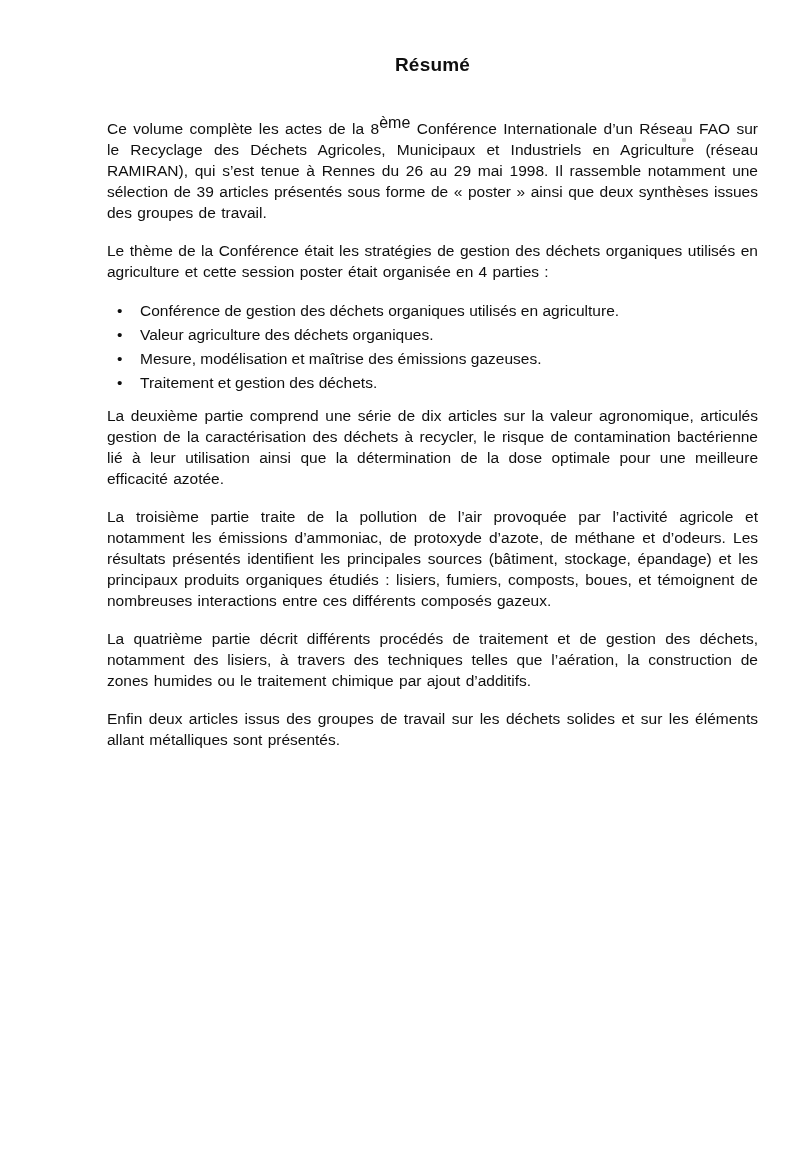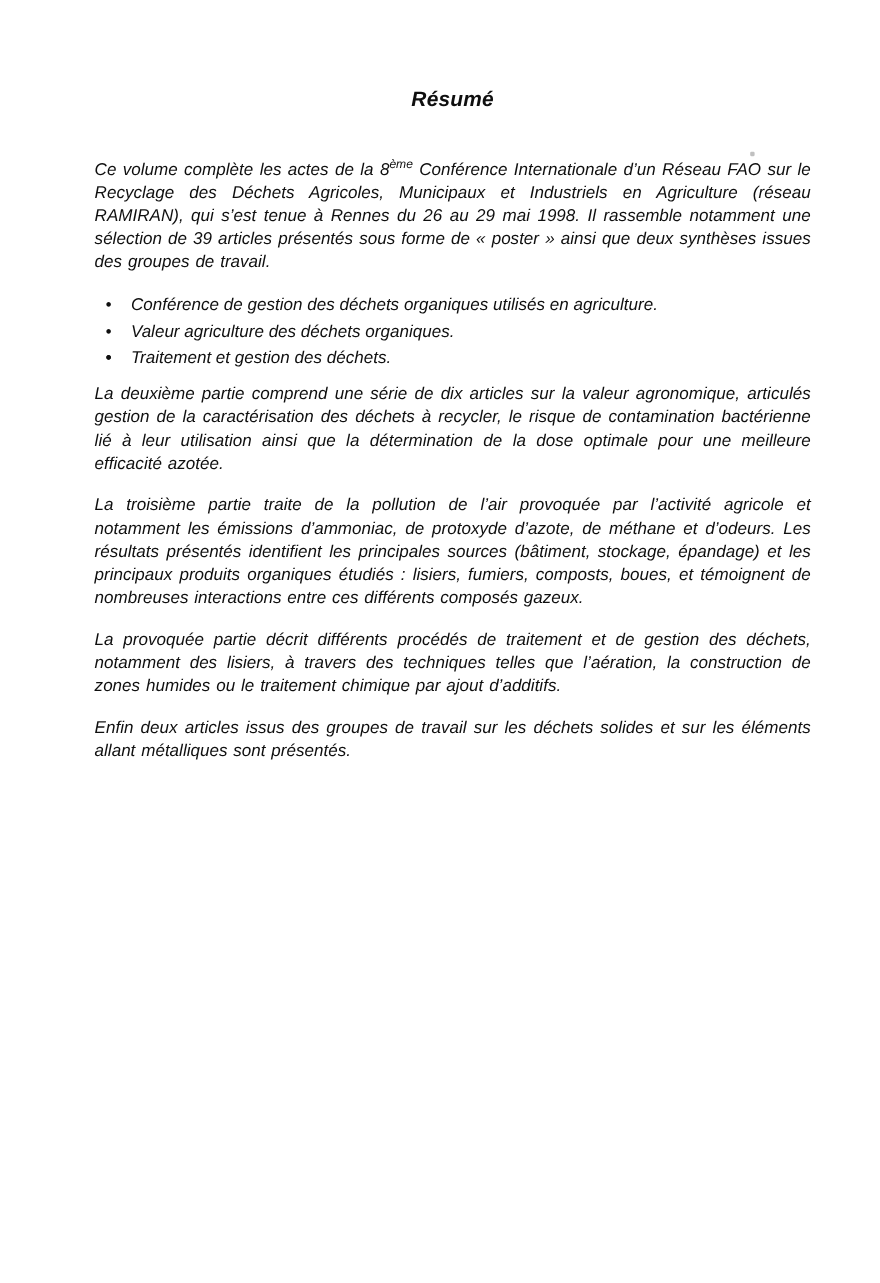--- a/index.html
+++ b/index.html
@@ -12,43 +12,42 @@
     width: 800px;
     height: 1166px;
     background: #ffffff;
     overflow: hidden;
     font-family: "Liberation Sans", sans-serif;
     color: #0f0f0f;
     -webkit-font-smoothing: antialiased;
   }
   .content {
     position: absolute;
-    left: 86px;
+    left: 107px;
     top: 0;
     width: 651px;
-    padding-top: 78px;
-    font-style: italic;
+    padding-top: 52px;
   }
   .doc-title {
     font-size: 19px;
     line-height: 26px;
     font-weight: bold;
     text-align: center;
     margin: 0 0 40px 0;
     letter-spacing: 0.2px;
   }
   p.para {
     font-size: 15.5px;
     line-height: 21px;
     text-align: justify;
     margin: 0 0 17px 0;
     word-spacing: 1px;
   }
   p.para sup {
-    font-size: 11px;
+    font-size: 16px;
     line-height: 0;
     vertical-align: super;
   }
   ul.bullet-list {
     list-style: none;
     margin: 2px 0 10px 0;
     padding: 0;
   }
   ul.bullet-list li {
     position: relative;
@@ -77,31 +76,32 @@
 
 <div class="page">
   <div class="scan-artifact"></div>
 
   <div class="content">
 
     <h1 class="doc-title">Résumé</h1>
 
     <p class="para"><span>Ce volume complète les actes de la 8</span><sup>ème</sup><span> Conférence Internationale d’un Réseau FAO sur le Recyclage des Déchets Agricoles, Municipaux et Industriels en Agriculture (réseau RAMIRAN), qui s’est tenue à Rennes du 26 au 29 mai 1998. Il rassemble notamment une sélection de 39 articles présentés sous forme de « poster » ainsi que deux synthèses issues des groupes de travail.</span></p>
 
+    <p class="para">Le thème de la Conférence était les stratégies de gestion des déchets organiques utilisés en agriculture et cette session poster était organisée en 4 parties :</p>
 
     <ul class="bullet-list">
       <li><span class="bullet-glyph">•</span><span>Conférence de gestion des déchets organiques utilisés en agriculture.</span></li>
       <li><span class="bullet-glyph">•</span><span>Valeur agriculture des déchets organiques.</span></li>
-      <li><span class="bullet-glyph">•</span></li>
+      <li><span class="bullet-glyph">•</span><span>Mesure, modélisation et maîtrise des émissions gazeuses.</span></li>
       <li><span class="bullet-glyph">•</span><span>Traitement et gestion des déchets.</span></li>
     </ul>
 
 
     <p class="para">La deuxième partie comprend une série de dix articles sur la valeur agronomique, articulés gestion de la caractérisation des déchets à recycler, le risque de contamination bactérienne lié à leur utilisation ainsi que la détermination de la dose optimale pour une meilleure efficacité azotée.</p>
 
     <p class="para">La troisième partie traite de la pollution de l’air provoquée par l’activité agricole et notamment les émissions d’ammoniac, de protoxyde d’azote, de méthane et d’odeurs. Les résultats présentés identifient les principales sources (bâtiment, stockage, épandage) et les principaux produits organiques étudiés : lisiers, fumiers, composts, boues, et témoignent de nombreuses interactions entre ces différents composés gazeux.</p>
 
-    <p class="para">La provoquée partie décrit différents procédés de traitement et de gestion des déchets, notamment des lisiers, à travers des techniques telles que l’aération, la construction de zones humides ou le traitement chimique par ajout d’additifs.</p>
+    <p class="para">La quatrième partie décrit différents procédés de traitement et de gestion des déchets, notamment des lisiers, à travers des techniques telles que l’aération, la construction de zones humides ou le traitement chimique par ajout d’additifs.</p>
 
     <p class="para">Enfin deux articles issus des groupes de travail sur les déchets solides et sur les éléments allant métalliques sont présentés.</p>
 
   </div>
 </div>
 
 </body></html>

